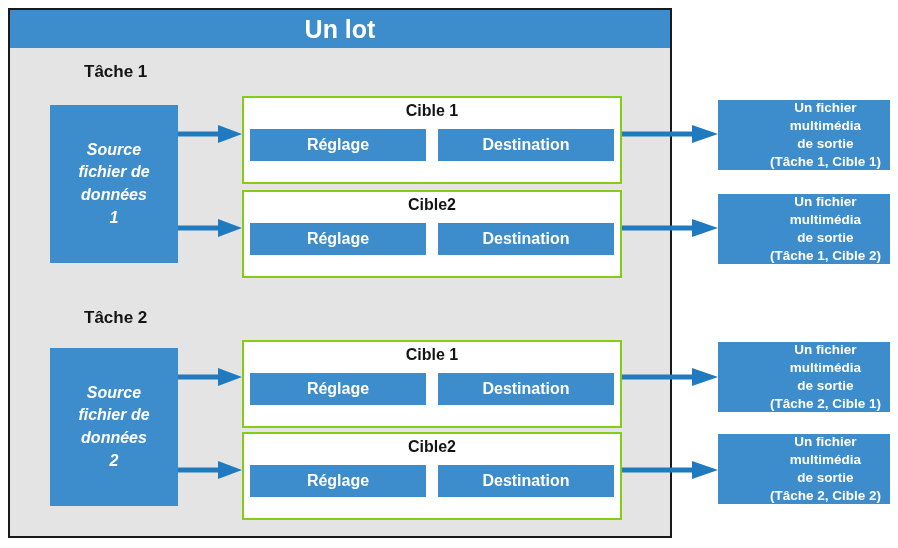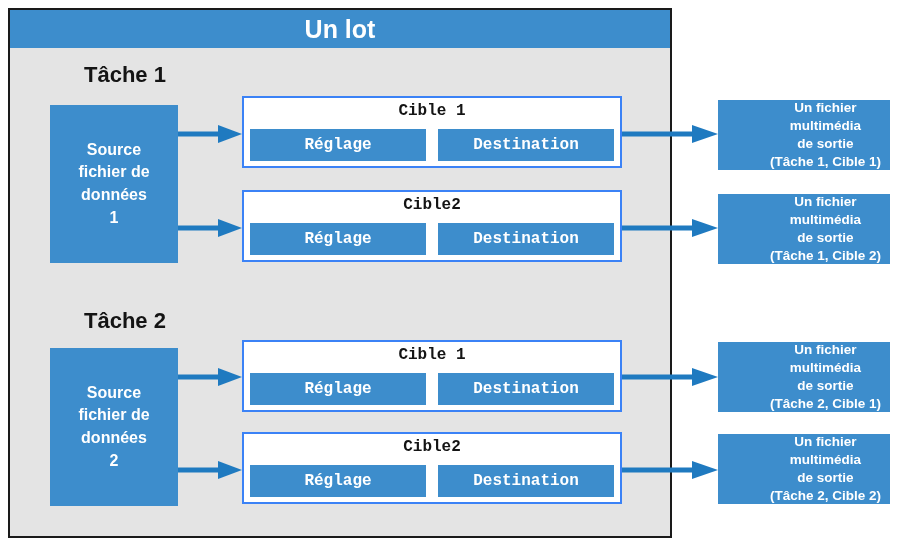--- a/index.html
+++ b/index.html
@@ -39,52 +39,52 @@
     display: flex;
     align-items: center;
     justify-content: center;
     box-sizing: border-box;
   }
 
   
   .task-label {
     position: absolute;
     color: #141414;
-    font-size: 22px;
+    font-size: 17px;
     font-weight: 700;
     white-space: nowrap;
   }
 
   
   .source-box {
     position: absolute;
     width: 128px;
     background: #3d8dcc;
     color: #ffffff;
     font-size: 16px;
     font-weight: 600;
     line-height: 1.42;
     text-align: center;
     display: flex;
     align-items: center;
     justify-content: center;
     box-sizing: border-box;
+    font-style: italic;
   }
   .source-box .src-text { display: block; white-space: pre-line; }
 
   
   .cible-box {
     position: absolute;
     left: 242px;
     width: 380px;
-    height: 72px;
+    height: 88px;
     background: #ffffff;
-    border: 2px solid #3b82f6;
-    box-sizing: border-box;
-    font-family: Liberation Mono, monospace;
+    border: 2px solid #84cc16;
+    box-sizing: border-box;
   }
   .cible-title {
     position: absolute;
     top: 4px;
     left: 0;
     width: 100%;
     text-align: center;
     font-size: 16px;
     font-weight: 700;
     color: #141414;

